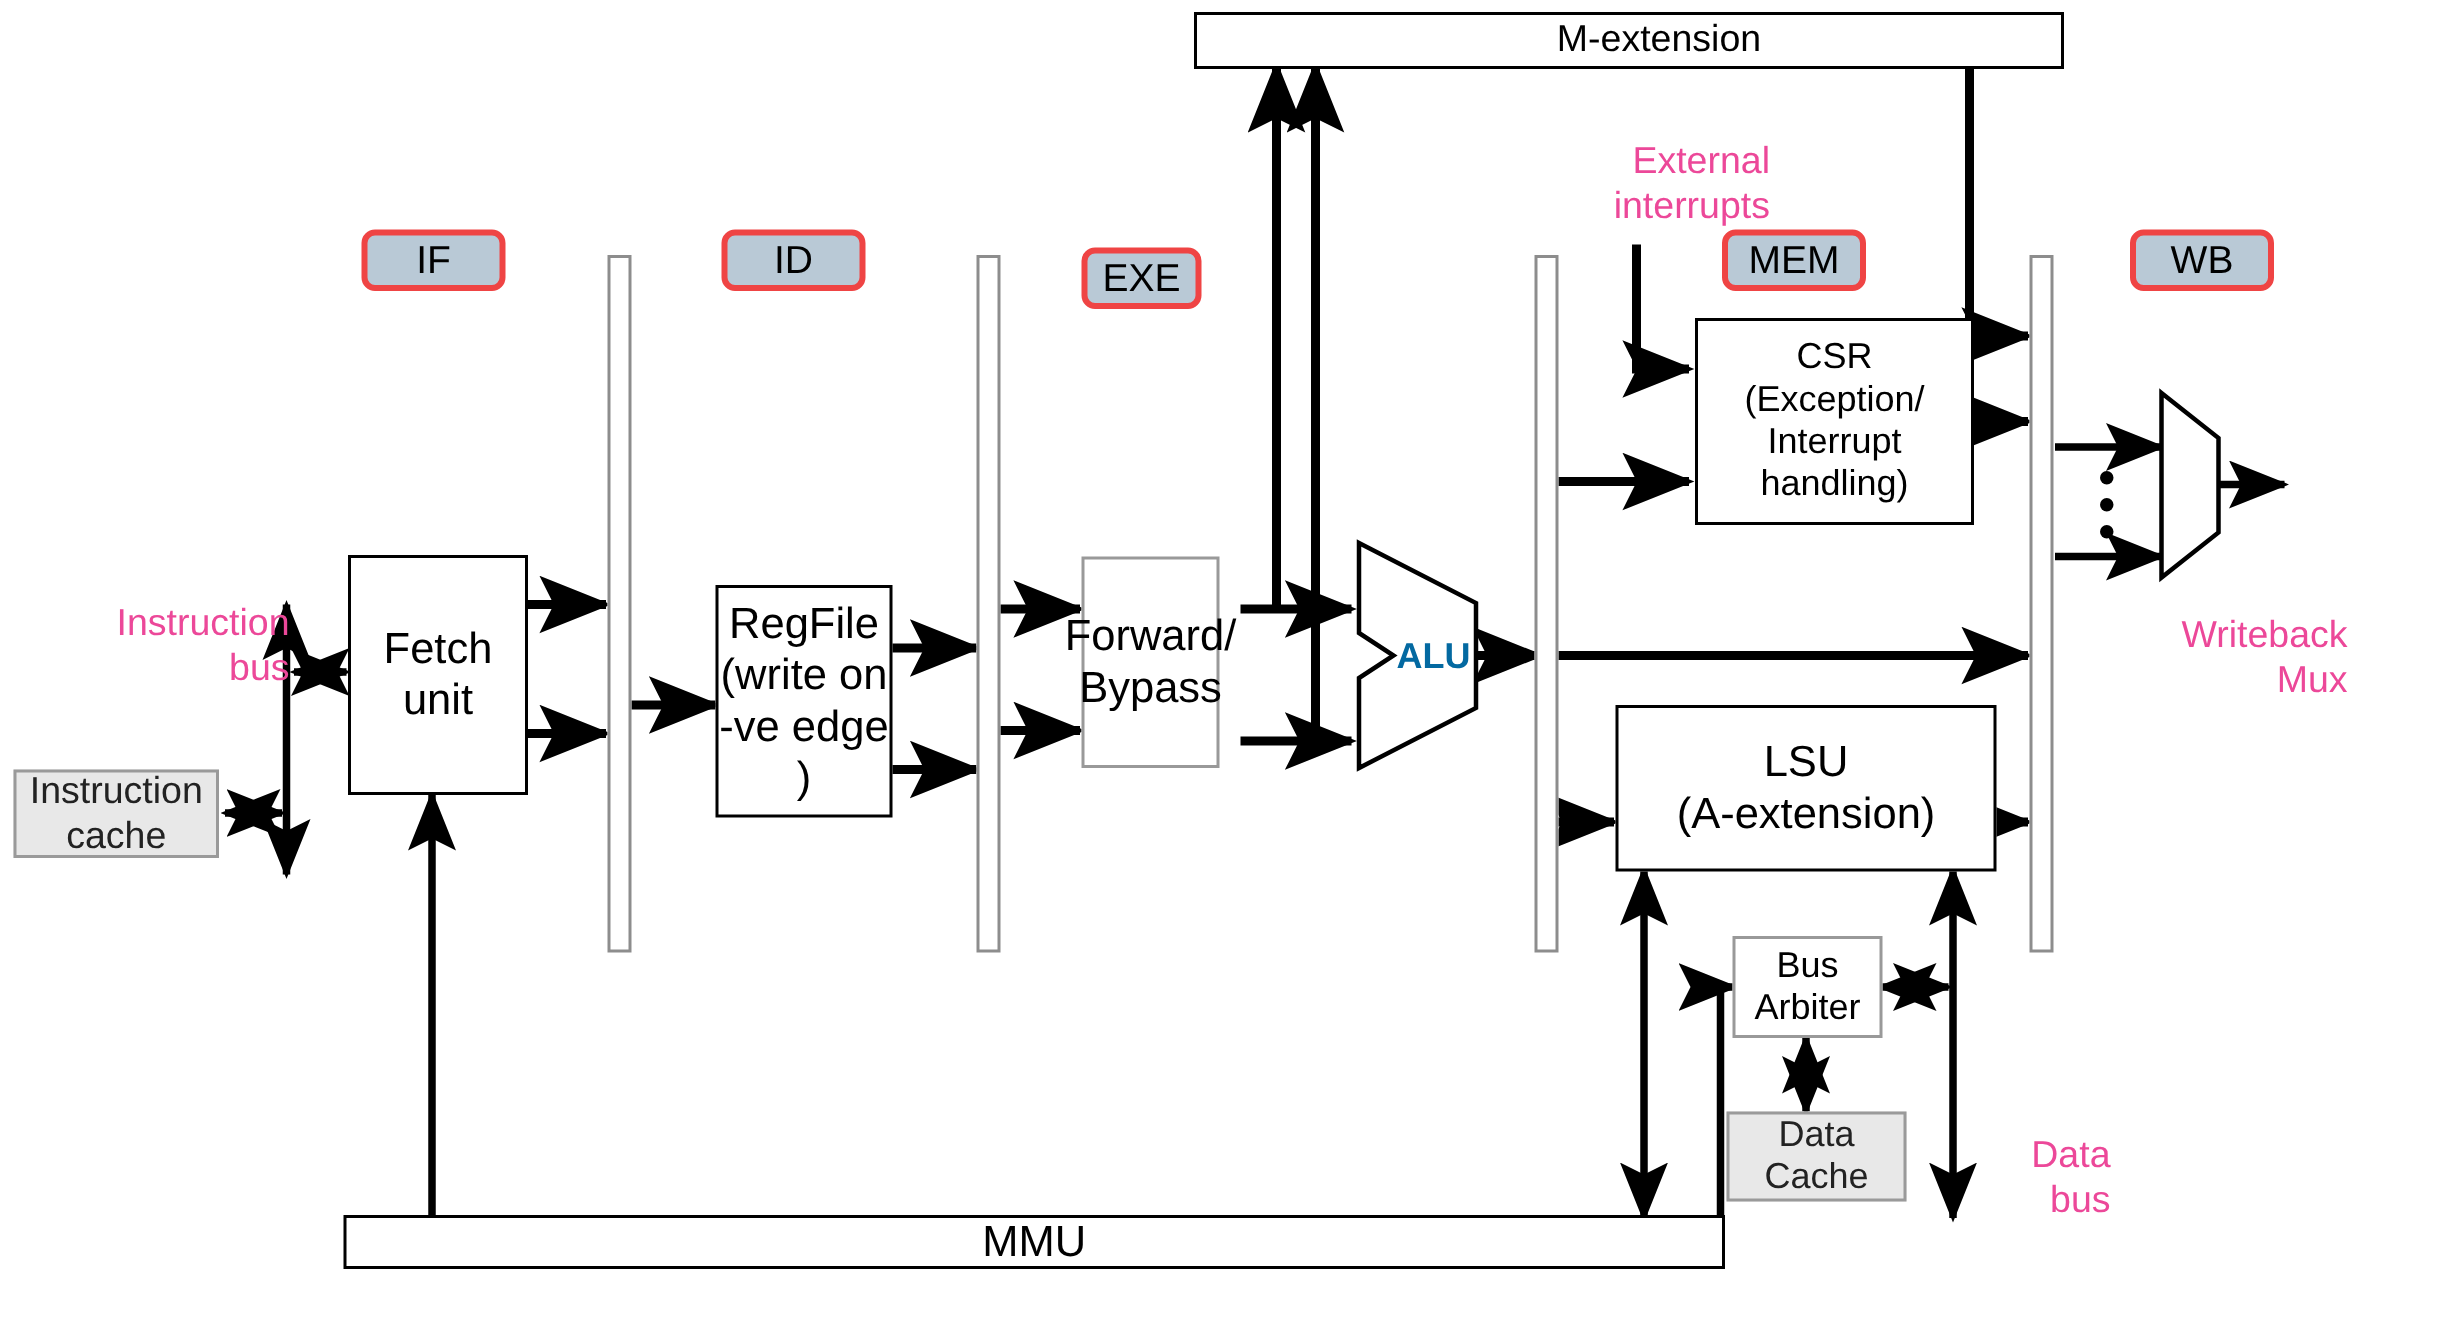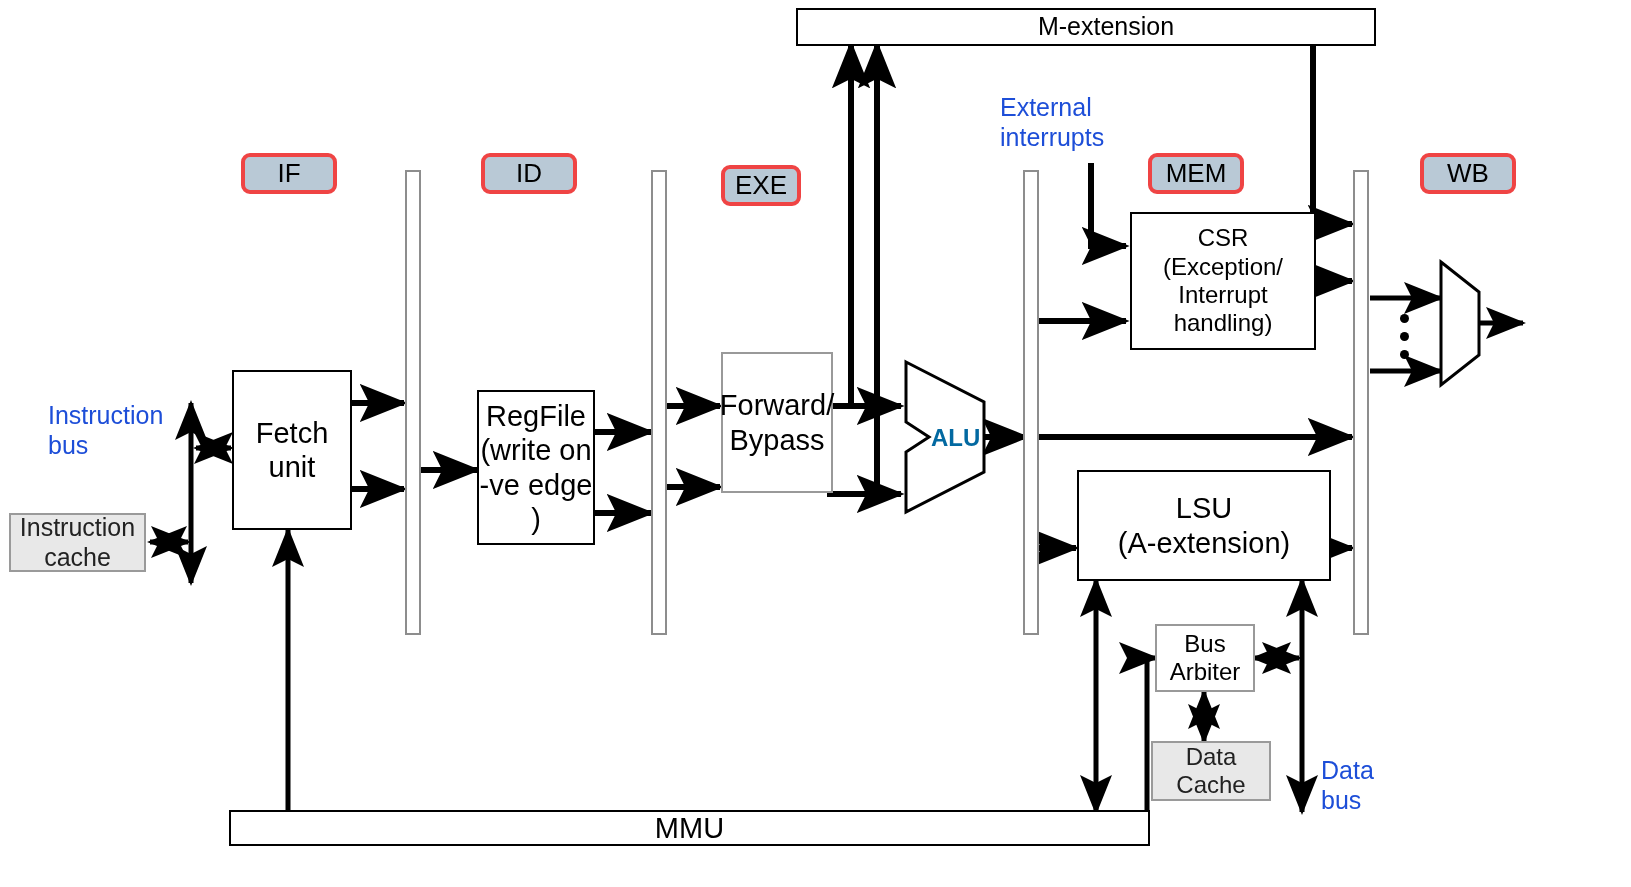--- a/index.html
+++ b/index.html
@@ -59,22 +59,22 @@
   .pipe-reg {
     position: absolute;
     background: #ffffff;
     border: 2px solid #8d8d8d;
     box-sizing: border-box;
   }
   
   .free-label {
     position: absolute;
     font-size: 25px;
-    color: #1d4ed8;
-    text-align: left;
+    color: #ec4899;
+    text-align: right;
     line-height: 1.2;
     white-space: pre-line;
   }
   .alu-text {
     position: absolute;
     font-size: 24px;
     font-weight: bold;
     color: #0369a1;
   }
   .vdots {
@@ -199,21 +199,21 @@
   <div class="node box-gray" style="left:9px; top:513px; width:137px; height:59px;">Instruction
 cache</div>
 
   <div class="free-label" style="left:48px; top:400px; width:145px;">Instruction
 bus</div>
 
   <div class="node box-white" style="left:477px; top:390px; width:118px; height:155px;">RegFile
 (write on
 -ve edge )</div>
 
-  <div class="node box-white gray-edge" style="left:721px; top:352px; width:112px; height:141px;text-align:center;">Forward/
+  <div class="node box-white gray-edge" style="left:721px; top:371px; width:92px; height:141px;text-align:center;">Forward/
 Bypass</div>
 
   <div class="alu-text" style="left:931px; top:424px;">ALU</div>
 
   <div class="free-label" style="left:1000px; top:92px; width:180px;">External
 interrupts</div>
 
   <div class="node box-white" style="left:1130px; top:212px; width:186px; height:138px; font-size:24px;">CSR
 (Exception/
 Interrupt
@@ -226,20 +226,22 @@
 Arbiter</div>
 
   <div class="node box-gray" style="left:1151px; top:741px; width:120px; height:60px; font-size:24px;">Data
 Cache</div>
 
   <div class="node box-white" style="left:229px; top:810px; width:921px; height:36px;">MMU</div>
 
   <div class="free-label" style="left:1321px; top:755px; width:86px;">Data
 bus</div>
 
+  <div class="free-label" style="left:1415px; top:408px; width:150px;">Writeback
+Mux</div>
 
   <div class="vdots" style="left:1390px; top:305px; width:28px;">
     <span></span>
       <span></span>
       <span></span>
   </div>
 
 </div>
 
 </body></html>

